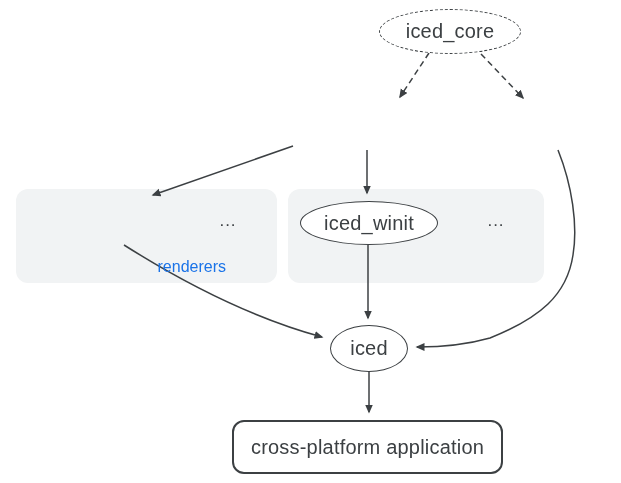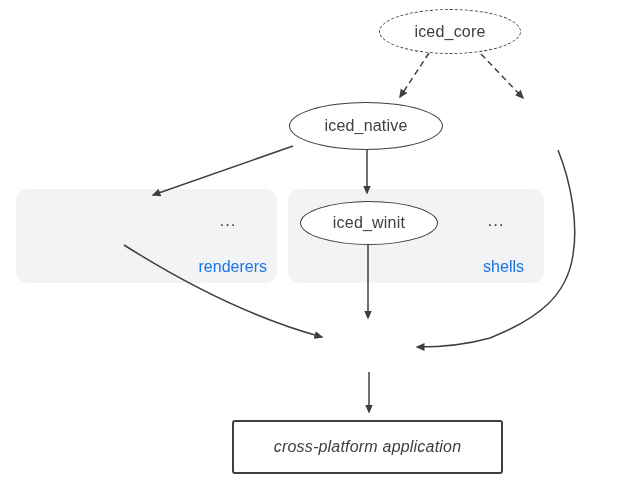--- a/index.html
+++ b/index.html
@@ -29,32 +29,31 @@
   }
   .node {
     position: absolute;
     box-sizing: border-box;
     background: #ffffff;
     border: 1.5px solid #3c4043;
     border-radius: 50%;
     display: flex;
     align-items: center;
     justify-content: center;
-    font-size: 16px;
+    font-size: 20px;
     color: #3c4043;
     z-index: 2;
     letter-spacing: 0.2px;
   }
   .node.dashed {
     border-style: dashed;
   }
   .node.rect {
-    border-radius: 3px;
+    border-radius: 12px;
     border-width: 2px;
-    font-style: italic;
   }
   .dots {
     position: absolute;
     display: flex;
     align-items: center;
     justify-content: center;
     font-size: 17px;
     color: #3c4043;
     z-index: 2;
     letter-spacing: 1px;
@@ -103,33 +102,30 @@
       <path d="M 367 150 L 367 193" marker-end="url(#arrow)"></path>
       <path d="M 124 245 Q 230 312 322 337" marker-end="url(#arrow)"></path>
       <path d="M 368 245 L 368 318" marker-end="url(#arrow)"></path>
       <path d="M 558 150 C 572 185 578 225 573 255 C 567 295 540 318 490 338 C 462 346 438 347 417 347" marker-end="url(#arrow)"></path>
       <path d="M 369 372 L 369 412" marker-end="url(#arrow)"></path>
     </g>
   </svg>
 
   <div class="node dashed" id="node-iced-core">iced_core</div>
 
-  <div class="node" id="node-iced-native">iced_native</div>
 
 
 
   <div class="node" id="node-iced-winit">iced_winit</div>
 
+  <div class="node" id="node-iced">iced</div>
 
   <div class="node rect" id="node-application">cross-platform application</div>
 
   <div class="dots" id="dots-renderers">...</div>
 
   <div class="dots" id="dots-shells">...</div>
 
-  <div class="group-box" style="background:none; left:16px; top:189px; width:230px; height:94px; z-index:2;padding-left:41px;">
+  <div class="group-box" style="background:none; left:16px; top:189px; width:230px; height:94px; z-index:2;">
     <span class="group-label">renderers</span>
-  </div>
-  <div class="group-box" style="background:none; left:288px; top:189px; width:256px; height:94px; z-index:2;">
-    <span class="group-label">shells</span>
   </div>
 
 </div>
 
 </body></html>

